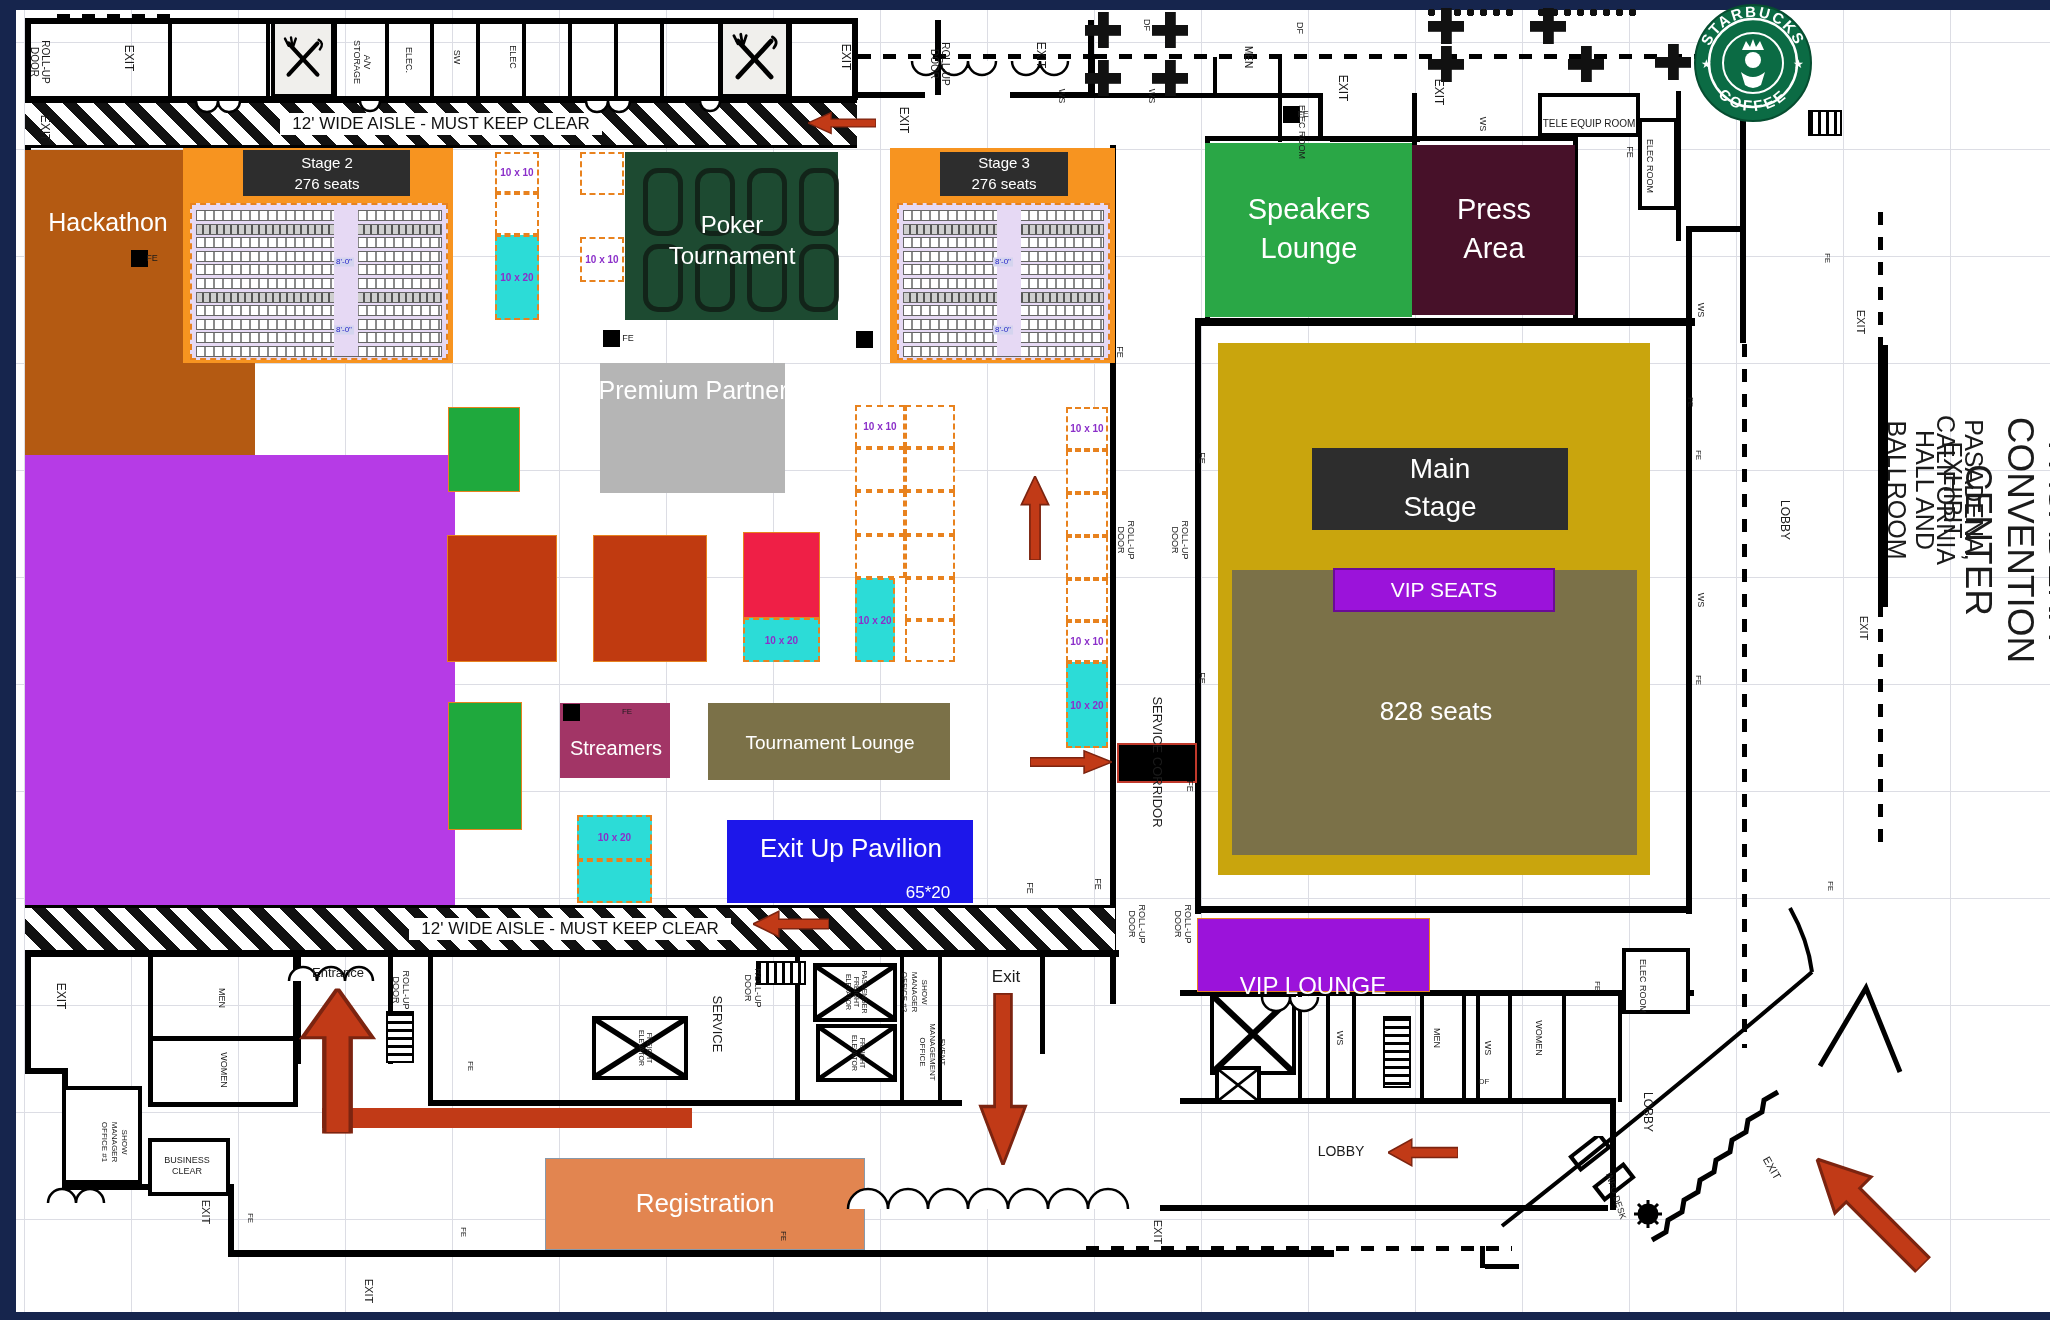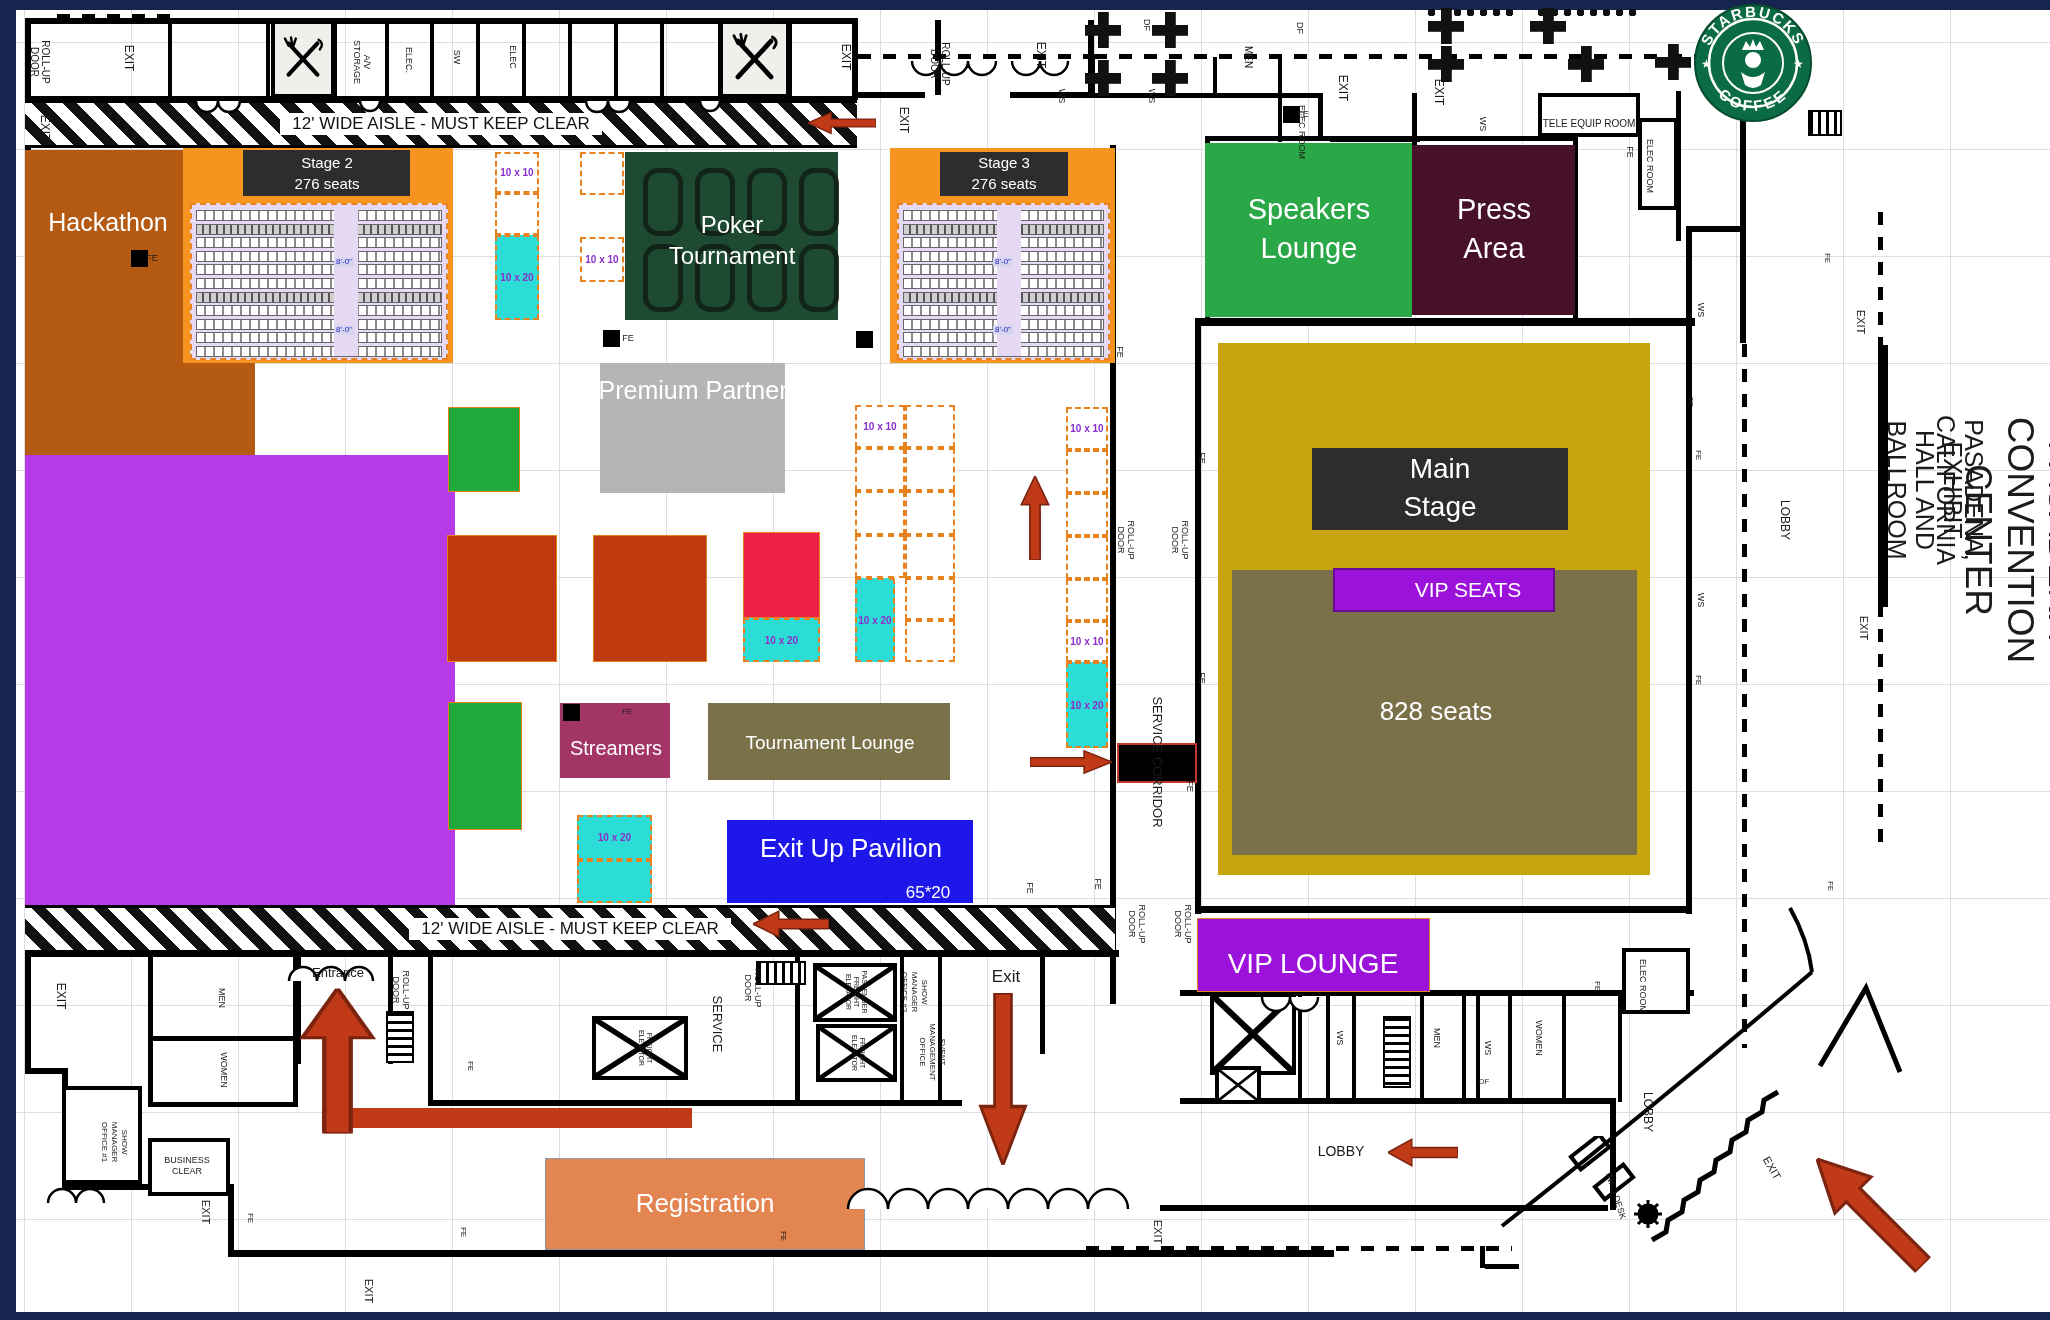--- a/index.html
+++ b/index.html
@@ -442,23 +442,23 @@
 276 seats</div>
     <div class="lbl" style="left: 732px; top: 240px; font-size: 24px; color: rgb(255, 255, 255); line-height: 1.3; transform: translate(-50%, -50%);">Poker
 Tournament</div>
     <div class="lbl" style="left: 693px; top: 390px; font-size: 25px; color: rgb(255, 255, 255); transform: translate(-50%, -50%);">Premium Partner</div>
     <div class="lbl" style="left: 1309px; top: 229px; font-size: 29px; color: rgb(255, 255, 255); line-height: 1.35; transform: translate(-50%, -50%);">Speakers
 Lounge</div>
     <div class="lbl" style="left: 1494px; top: 229px; font-size: 29px; color: rgb(255, 255, 255); line-height: 1.35; transform: translate(-50%, -50%);">Press
 Area</div>
     <div class="lbl" style="left: 1440px; top: 488px; font-size: 28px; color: rgb(255, 255, 255); line-height: 1.35; transform: translate(-50%, -50%);">Main
 Stage</div>
-    <div class="lbl" style="left: 1444px; top: 590px; font-size: 21px; color: rgb(255, 255, 255); transform: translate(-50%, -50%); margin-left: 24px;">VIP SEATS</div>
+    <div class="lbl" style="left: 1444px; top: 590px; font-size: 21px; color: rgb(255, 255, 255); transform: translate(-50%, -50%);">VIP SEATS</div>
     <div class="lbl" style="left: 1436px; top: 712px; font-size: 26px; color: rgb(255, 255, 255); transform: translate(-50%, -50%);">828 seats</div>
-    <div class="lbl" style="left: 1313px; top: 964px; font-size: 28px; color: rgb(255, 255, 255); transform: translate(-50%, -50%); text-align: right;">VIP LOUNGE</div>
+    <div class="lbl" style="left: 1313px; top: 986px; font-size: 24px; color: rgb(255, 255, 255); transform: translate(-50%, -50%); text-align: right;">VIP LOUNGE</div>
     <div class="lbl" style="left: 851px; top: 849px; font-size: 26px; color: rgb(255, 255, 255); transform: translate(-50%, -50%);">Exit Up Pavilion</div>
     <div class="lbl" style="left: 928px; top: 893px; font-size: 17px; color: rgb(255, 255, 255); transform: translate(-50%, -50%);">65*20</div>
     <div class="lbl" style="left: 830px; top: 743px; font-size: 19px; color: rgb(255, 255, 255); transform: translate(-50%, -50%);">Tournament Lounge</div>
     <div class="lbl" style="left: 616px; top: 748px; font-size: 20px; color: rgb(255, 255, 255); transform: translate(-50%, -50%);">Streamers</div>
     <div class="lbl" style="left: 705px; top: 1204px; font-size: 26px; color: rgb(255, 255, 255); transform: translate(-50%, -50%);">Registration</div>
     <div class="lbl" style="left: 2020px; top: 540px; font-size: 37px; transform: translate(-50%, -50%) rotate(90deg);">PASADENA CONVENTION CENTER</div>
     <div class="lbl" style="left: 1960px; top: 490px; font-size: 25px; transform: translate(-50%, -50%) rotate(90deg);">PASADENA, CALIFORNIA</div>
     <div class="lbl" style="left: 1925px; top: 490px; font-size: 25px; transform: translate(-50%, -50%) rotate(90deg);">EXHIBIT HALL AND BALLROOM</div>
     <div class="lbl" style="left: 40px; top: 62px; font-size: 10px; transform: translate(-50%, -50%) rotate(90deg);">ROLL-UP
 DOOR</div>

